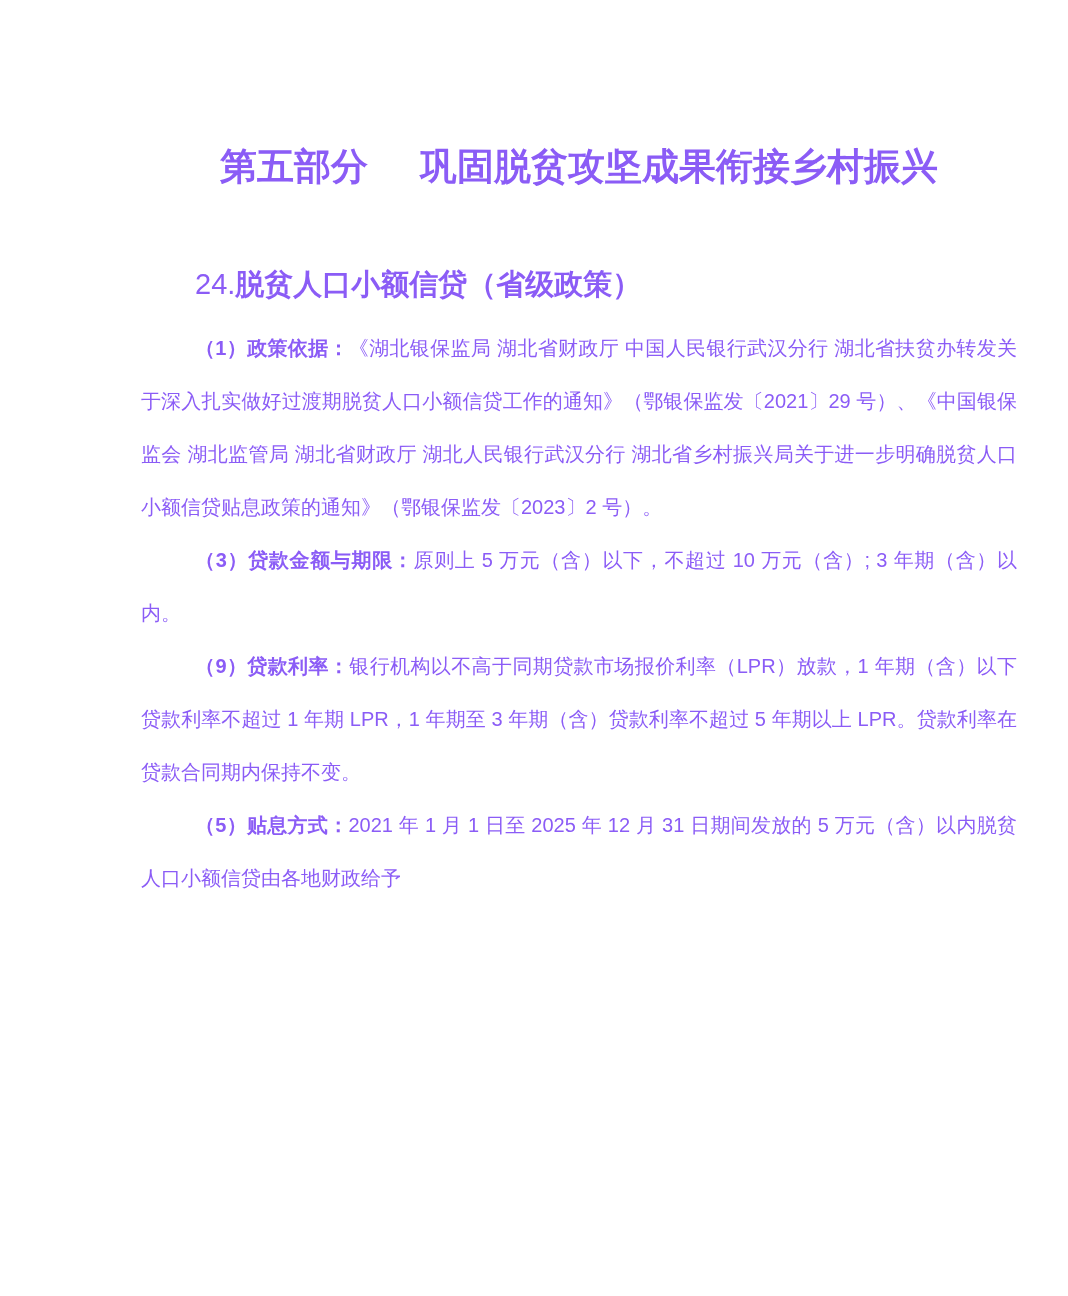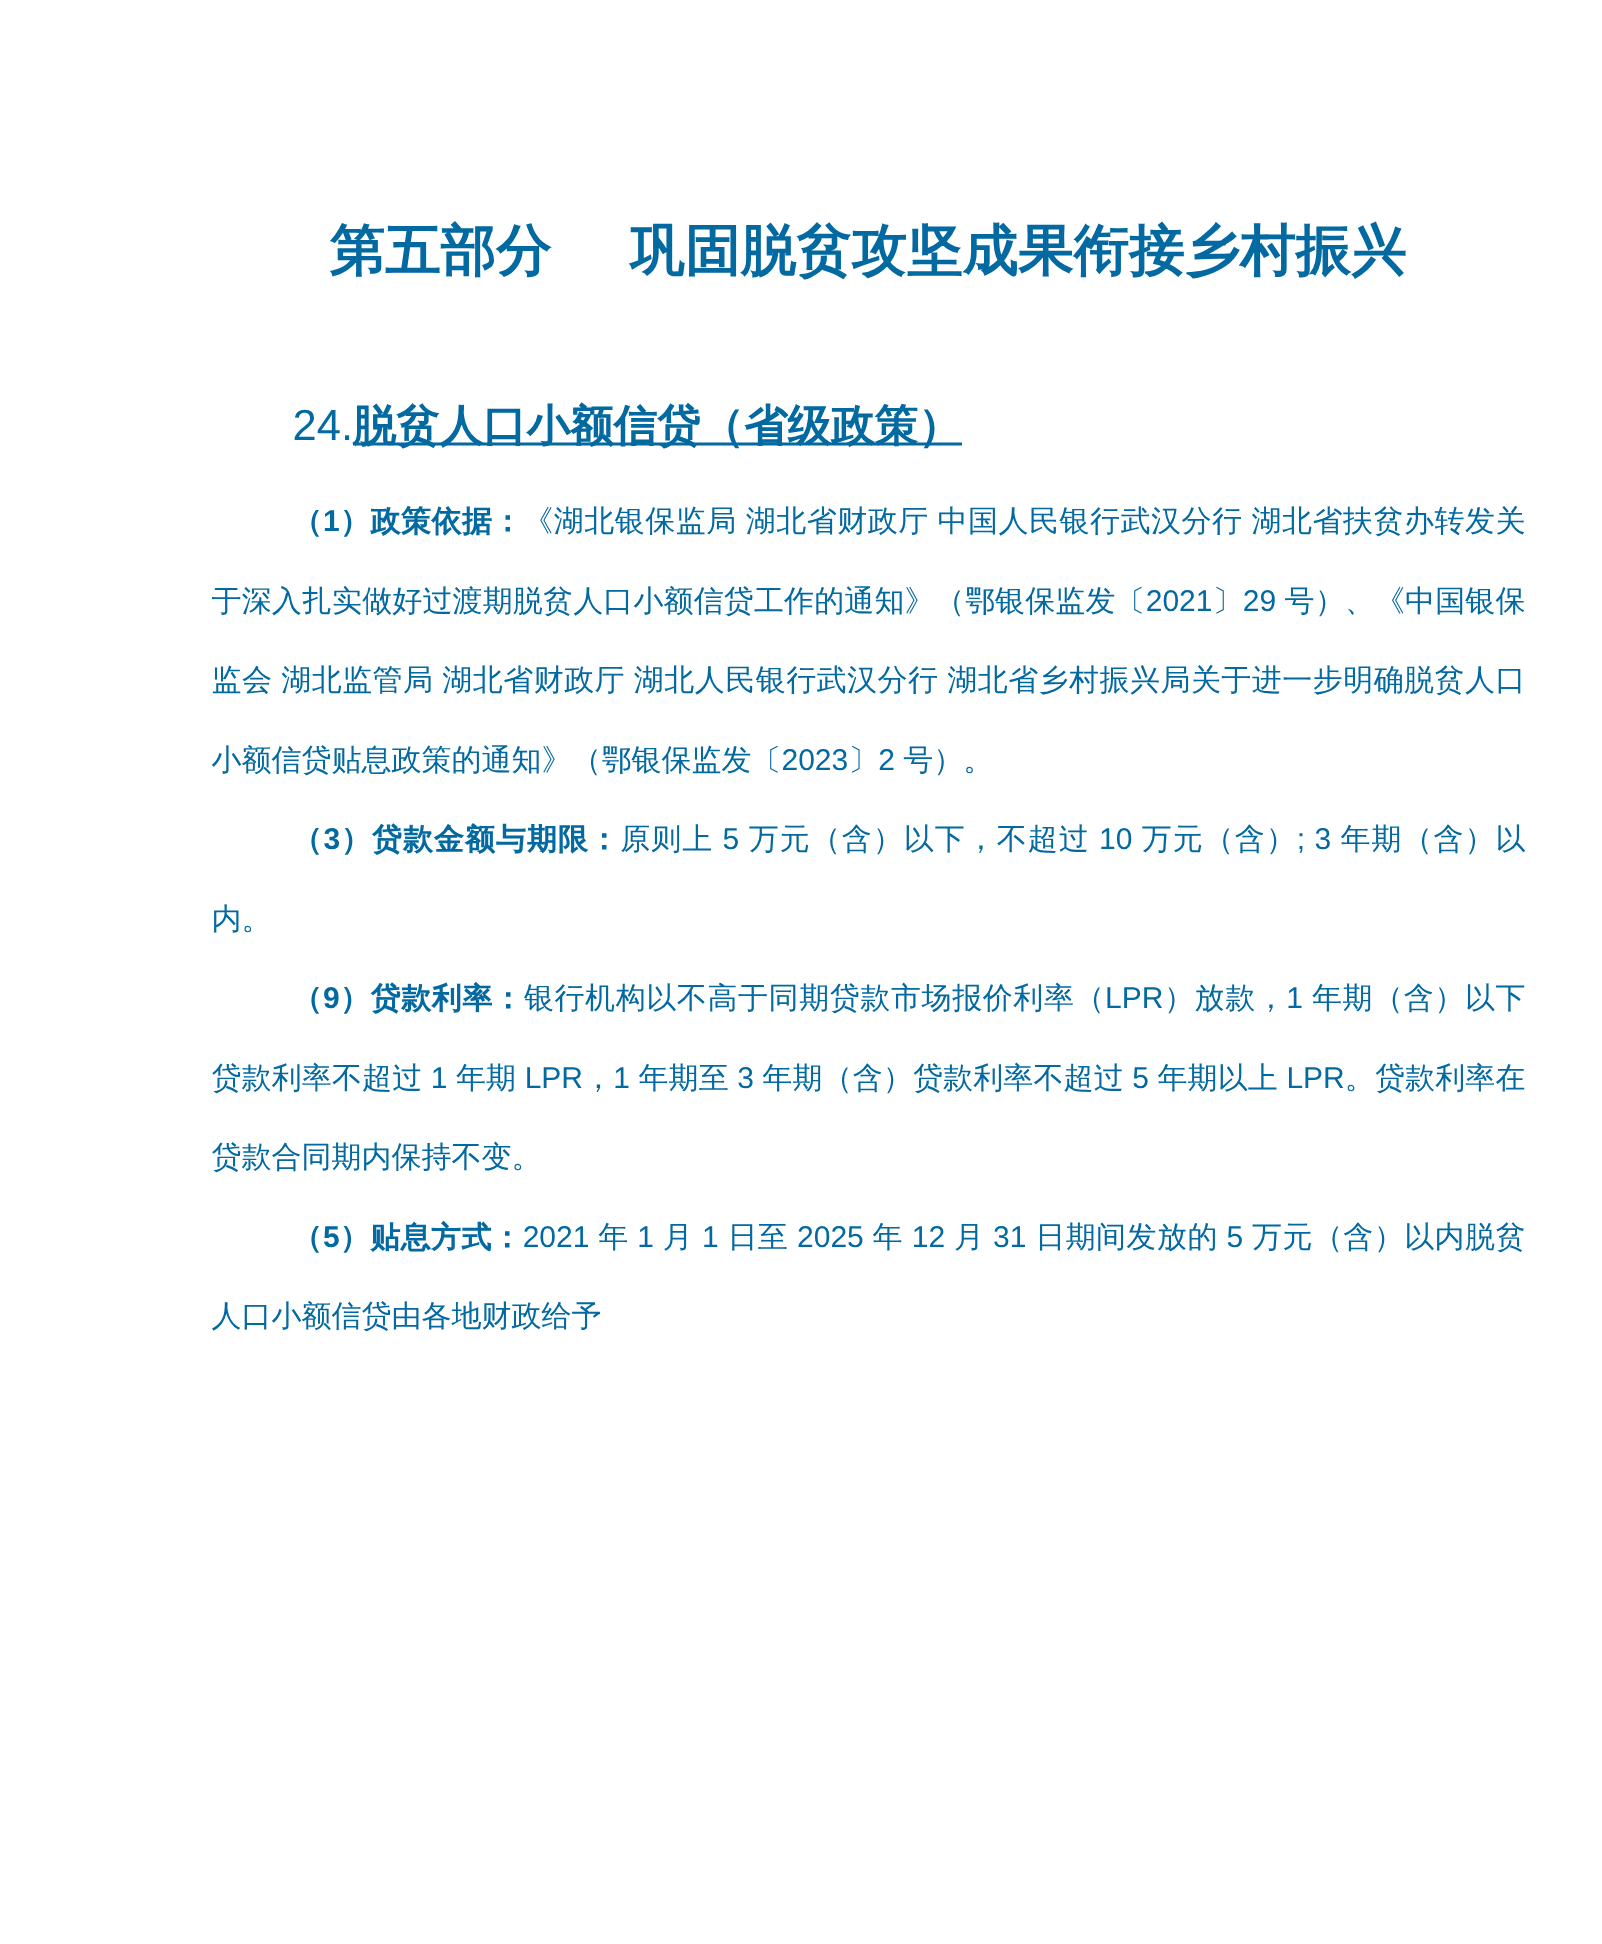--- a/index.html
+++ b/index.html
@@ -5,21 +5,21 @@
   html, body {
     margin: 0;
     padding: 0;
     background: #ffffff;
   }
   .page {
     position: relative;
     width: 1068px;
     height: 1296px;
     background: #ffffff;
-    color: #0369a1;
+    color: #8b5cf6;
     font-family: "Liberation Sans", "DejaVu Sans", sans-serif;
     overflow: hidden;
     box-sizing: border-box;
     padding: 143px 51px 0 141px;
   }
   .doc-title {
     display: flex;
     justify-content: center;
     align-items: baseline;
     gap: 52px;
@@ -31,21 +31,20 @@
   }
   .section-heading {
     font-size: 29px;
     line-height: 53px;
     margin: 0 0 11px 0;
     text-indent: 54px;
     font-weight: normal;
   }
   .section-heading .heading-bold {
     font-weight: bold;
-    text-decoration: underline;
   }
   .body-text p.para {
     margin: 0;
     font-size: 20px;
     line-height: 53px;
     text-align: justify;
     text-indent: 54px;
     word-break: break-all;
   }
   .para .para-label {

